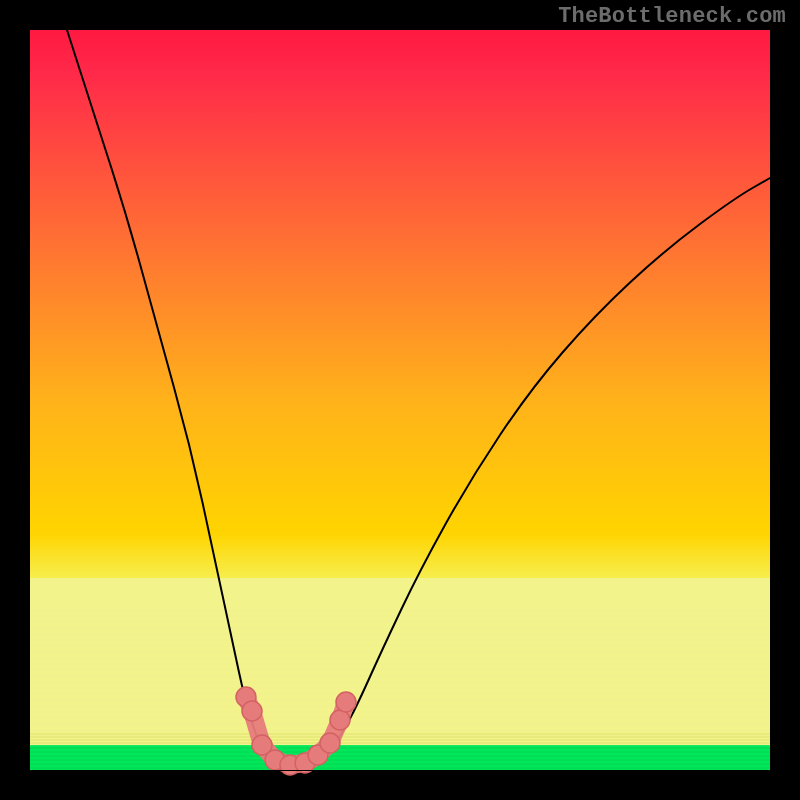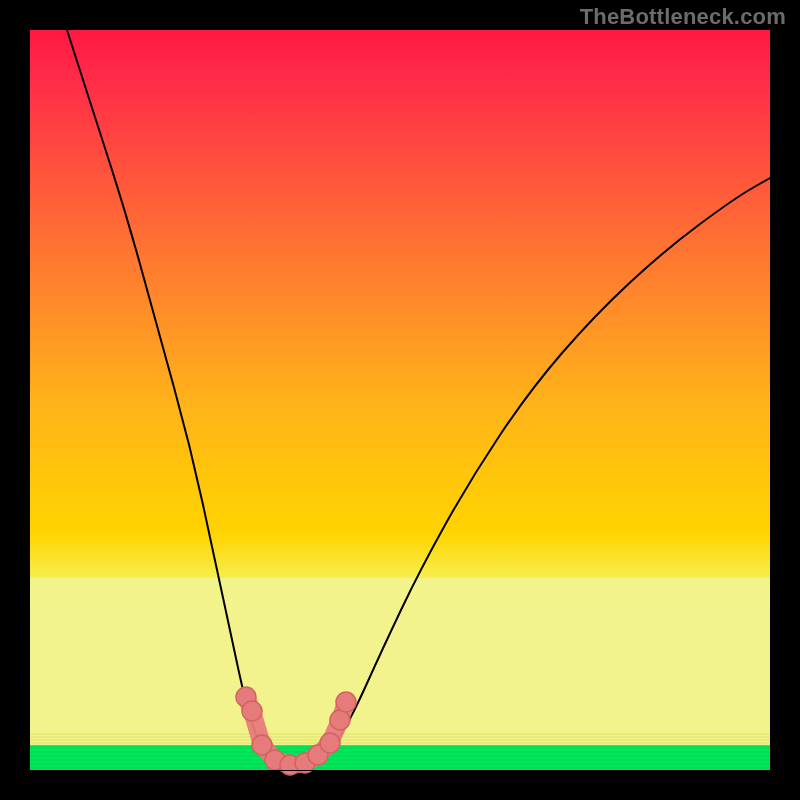--- a/index.html
+++ b/index.html
@@ -12,21 +12,21 @@
   }
   .stage {
     position: relative;
     width: 800px;
     height: 800px;
   }
   .watermark {
     position: absolute;
     top: 4px;
     right: 14px;
-    font-family: Liberation Sans, sans-serif;
+    font-family: Liberation Mono, monospace;
     font-size: 22px;
     font-weight: 600;
     color: #6c6c6c;
     letter-spacing: 0.2px;
     z-index: 10;
   }
   svg {
     position: absolute;
     left: 0;
     top: 0;

